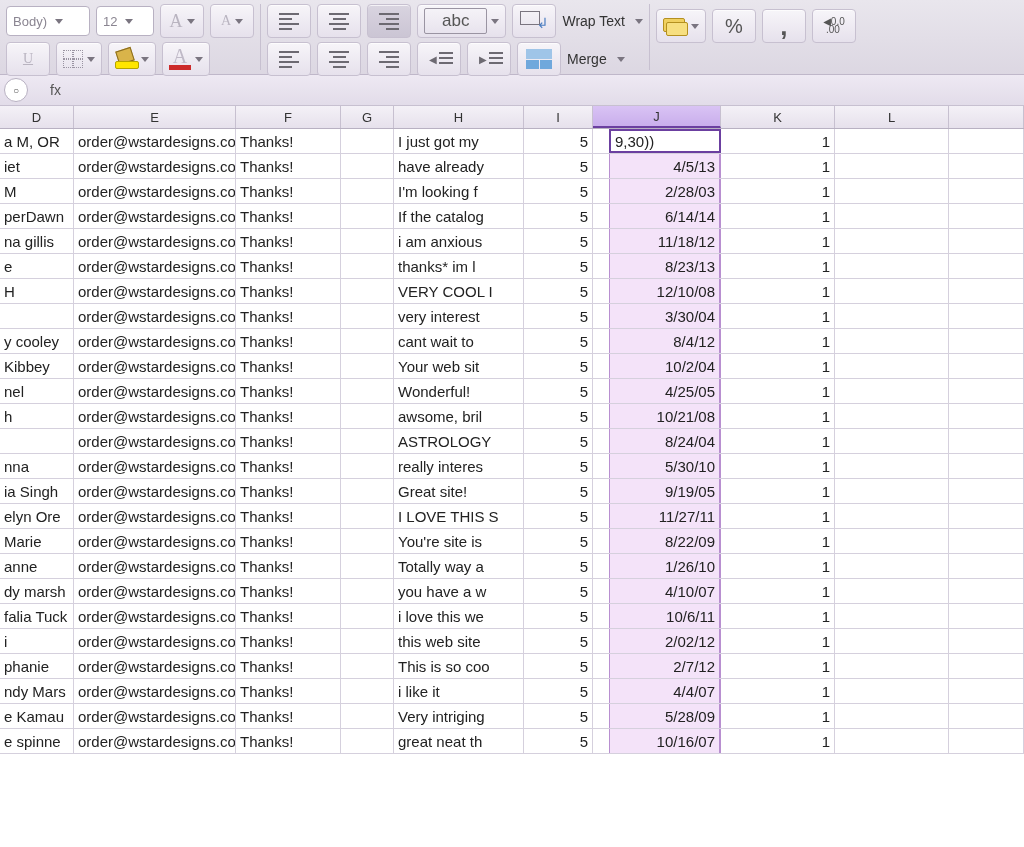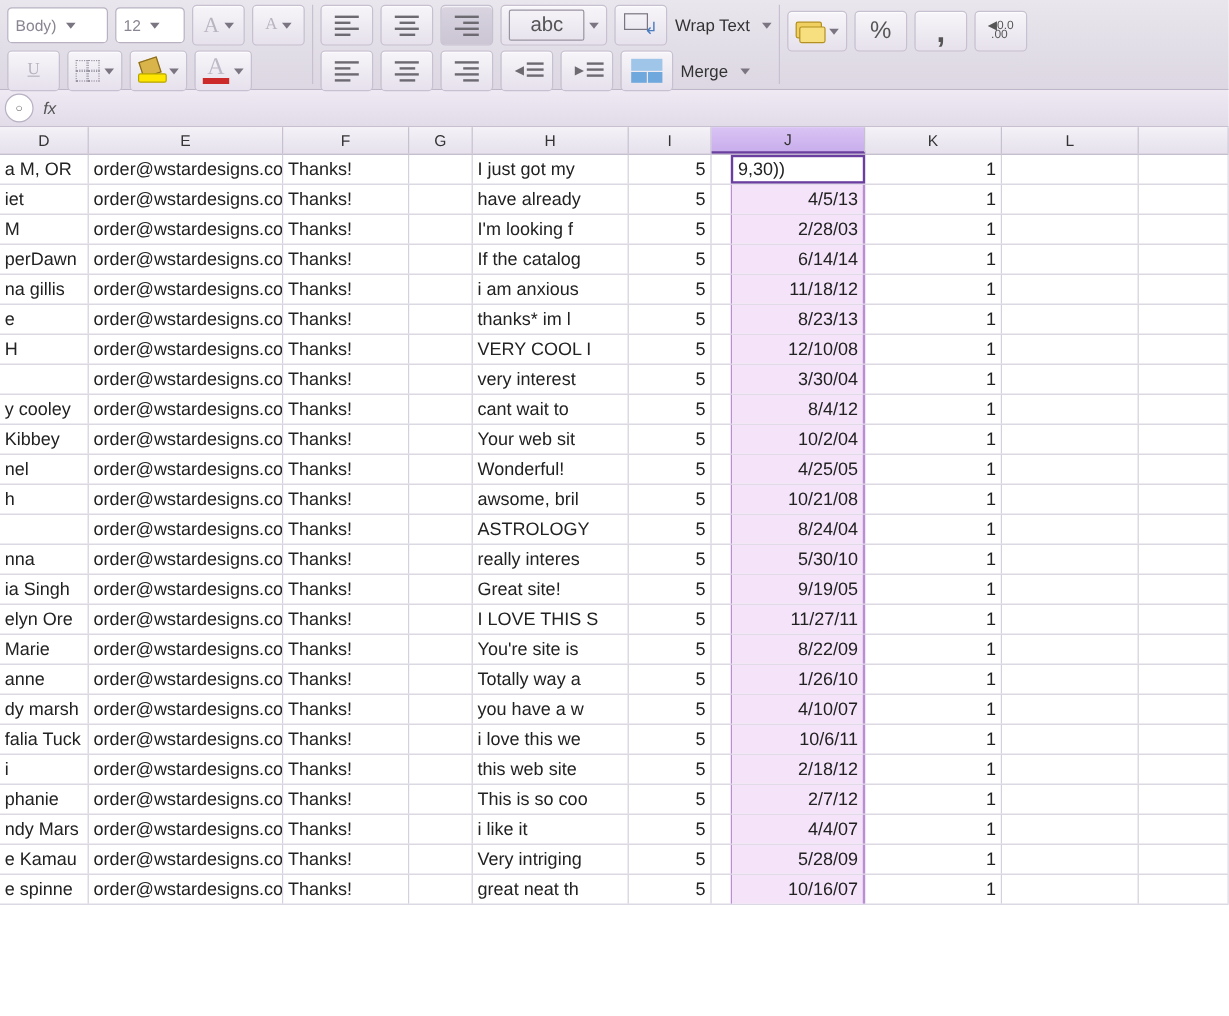--- a/index.html
+++ b/index.html
@@ -192,21 +192,21 @@
     background: linear-gradient(#eee9f3,#e2dce9);
     padding: 0 4px;
     gap: 6px;
   }
   .fx-circle {
     width:22px;height:22px;border-radius:50%;
     background:#fff;border:1px solid #b8b1c2;
     display:flex;align-items:center;justify-content:center;
     font-size:10px;color:#555;font-style:italic;
   }
-  .fx-label{font-style:italic;color:#555;font-size:14px;margin:0 2px}
+  .fx-label{color:#555;font-size:14px;margin:0 16px}
   .formula-input {
     flex: 1;
     height: 22px;
     border: 1px solid #d08fd6;
     background: #f4d1f7;
     outline: none;
     padding: 1px 6px;
     font-size: 14px;
     color: #222;
   }
@@ -718,21 +718,21 @@
         <div class="cell"></div>
         <div class="cell"></div>
       </div>
       <div class="row">
         <div class="cell">i</div>
         <div class="cell">order@wstardesigns.com</div>
         <div class="cell">Thanks!</div>
         <div class="cell"></div>
         <div class="cell">this web site</div>
         <div class="cell num">5</div>
-        <div class="cell colJ">2/18/12</div>
+        <div class="cell colJ">2/02/12</div>
         <div class="cell num">1</div>
         <div class="cell"></div>
         <div class="cell"></div>
       </div>
       <div class="row">
         <div class="cell">phanie</div>
         <div class="cell">order@wstardesigns.com</div>
         <div class="cell">Thanks!</div>
         <div class="cell"></div>
         <div class="cell">This is so coo</div>

